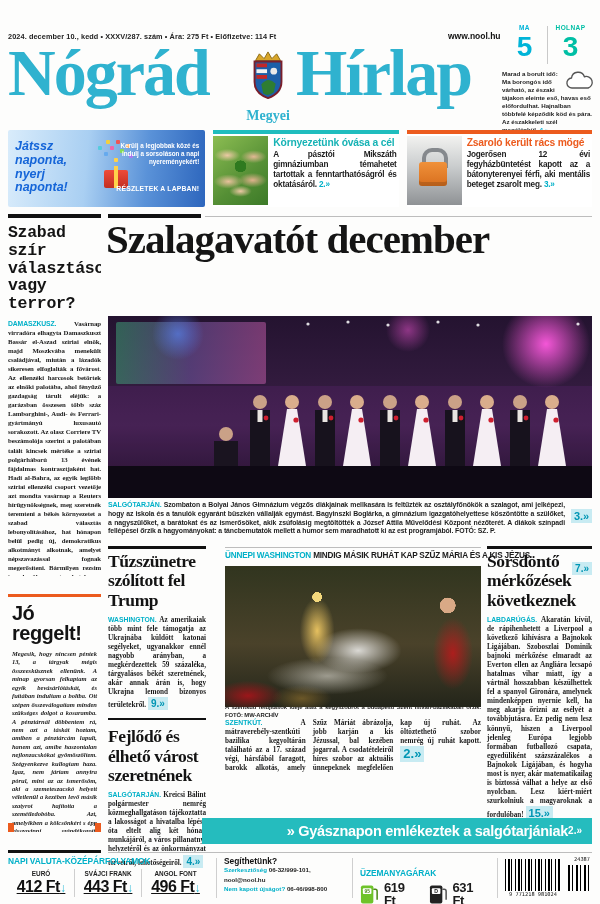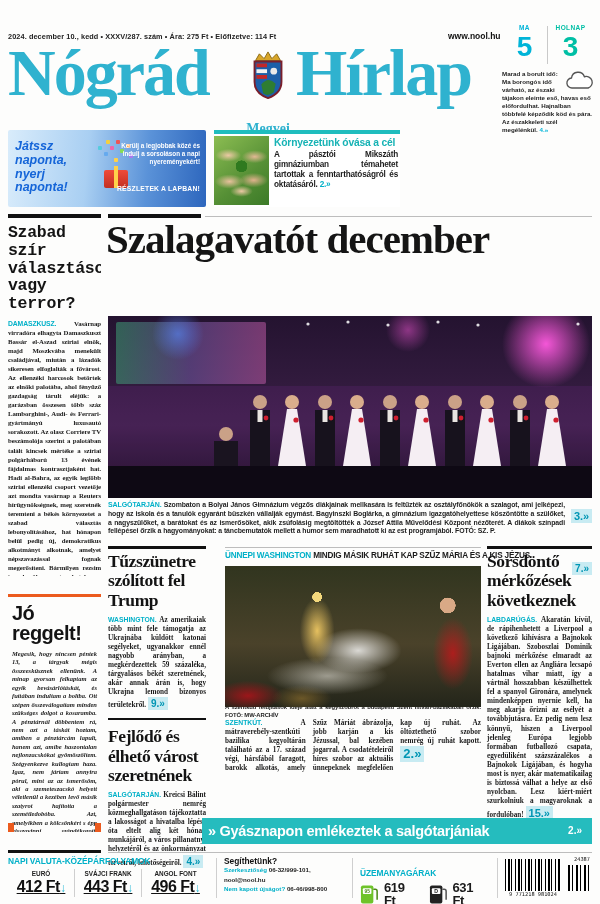--- a/index.html
+++ b/index.html
@@ -8,21 +8,21 @@
         font-family:"Liberation Sans",sans-serif;color:#1b1b1b;}
   .abs{position:absolute;}
 
   
   .dateline{left:8px;top:33px;width:430px;font:700 7.3px/1 "Liberation Sans",sans-serif;color:#222;letter-spacing:.1px;}
   .website{left:448px;top:32px;font:700 8.5px/1 "Liberation Sans",sans-serif;color:#111;}
   .mast{font-family:"Liberation Serif",serif;font-weight:700;color:#2fb2cf;font-size:66px;line-height:1;letter-spacing:-2px;}
   .mast-left{left:8px;top:40px;}
   .mast-right{left:296px;top:40px;}
   .crest-wrap{left:245px;top:50px;width:46px;text-align:center;}
-  .megyei{font:700 14px/1 "Liberation Serif",serif;color:#2fb2cf;margin-top:18px;}
+  .megyei{font:700 14px/1 "Liberation Serif",serif;color:#2fb2cf;margin-top:5px;}
 
   .weather{left:502px;top:24px;width:92px;}
   .wrow{display:flex;align-items:stretch;height:42px;}
   .wcol{width:45px;text-align:center;}
   .wlabel{font:700 6.5px/8px "Liberation Sans",sans-serif;letter-spacing:.4px;}
   .wlabel.today{color:#00b4d8;}
   .wlabel.tomorrow{color:#00bfa5;}
   .wtemp{font:800 28px/30px "Liberation Sans",sans-serif;}
   .wtemp.today{color:#00b4d8;}
   .wtemp.tomorrow{color:#00bfa5;}
@@ -112,21 +112,21 @@
       radial-gradient(ellipse 24px 46px at 36% 46%,rgba(238,199,98,.95),rgba(238,199,98,0) 72%),
       radial-gradient(ellipse 62px 32px at 52% 60%,rgba(255,255,255,.8),transparent 70%),
       radial-gradient(ellipse 84px 26px at 40% 78%,rgba(242,240,232,.55),transparent 72%),
       radial-gradient(ellipse 46px 20px at 9% 92%,rgba(168,20,26,.9),transparent 75%),
       radial-gradient(ellipse 40px 18px at 30% 94%,rgba(152,118,48,.6),transparent 75%),
       linear-gradient(180deg,#31351f 0%,#4a422a 55%,#23251a 100%);}
   .caption-statue{margin-top:3px;font:700 5.9px/1.25 "Liberation Sans",sans-serif;color:#1d1d1d;text-align:justify;letter-spacing:-.1px;}
   .mid-body{margin-top:5px;column-count:3;column-gap:7px;font:700 7.2px/1.26 "Liberation Serif",serif;text-align:justify;color:#1c1c1c;}
 
   .banner{left:202px;top:818px;width:390px;height:26px;background:#25bcbe;color:#fff;display:flex;align-items:center;}
-  .banner-text{font:800 14.5px/1 "Liberation Sans",sans-serif;letter-spacing:-.3px;padding-left:6px;flex:1;}
+  .banner-text{font:800 14.5px/1 "Liberation Sans",sans-serif;letter-spacing:-.3px;padding-left:6px;flex:1;text-align:right;}
   .banner-ref{font:800 10px/1 "Liberation Sans",sans-serif;padding-right:10px;}
 
   
   .cur{left:8px;top:857px;width:205px;}
   .cur-title,.fuel-title{font:800 8.4px/1 "Liberation Sans",sans-serif;color:#00b0c8;letter-spacing:-.1px;margin-bottom:4px;}
   .cur-row{display:flex;}
   .cur-cell{width:67px;text-align:center;border-right:1px solid #cfcfcf;padding-top:1px;}
   .cur-cell:last-child{border-right:none;}
   .cur-name{font:700 6.4px/8px "Liberation Sans",sans-serif;color:#222;}
   .cur-val{font:800 16px/18px "Liberation Sans",sans-serif;color:#111;letter-spacing:-.5px;text-decoration:underline;}
@@ -193,20 +193,27 @@
       <div class="ad-head">Játssz naponta, nyerj naponta!</div>
       <div class="gift"></div>
       <div class="ad-sub">Kerülj a legjobbak közé és indulj a sorsoláson a napi nyereményekért!</div>
       <div class="ad-cta">RÉSZLETEK A LAPBAN!</div>
     </div>
     <div class="teaser t1">
       <div class="timg hands"></div>
       <div class="tbody">
         <div class="ttitle">Környezetünk óvása a cél</div>
         <div class="ttext"><span>A pásztói Mikszáth gimnáziumban témahetet tartottak a fenntarthatóságról és oktatásáról. </span><span class="tref">2.»</span></div>
+      </div>
+    </div>
+    <div class="teaser t2">
+      <div class="timg lock"></div>
+      <div class="tbody">
+        <div class="ttitle">Zsaroló került rács mögé</div>
+        <div class="ttext"><span>Jogerősen 12 évi fegyházbüntetést kapott az a bátonyterenyei férfi, aki mentális beteget zsarolt meg. </span><span class="tref">3.»</span></div>
       </div>
     </div>
   </div>
 
   <div class="abs bar" style="left:8px;top:214px;width:93px;height:4px;"></div>
   <div class="abs bar" style="left:108px;top:214px;width:93px;height:4px;"></div>
   <div class="abs hline" style="left:205px;top:216px;width:387px;height:1px;"></div>
 
   <div class="abs col-left">
     <h2 class="h-serif">Szabad szír választások, vagy terror?</h2>

